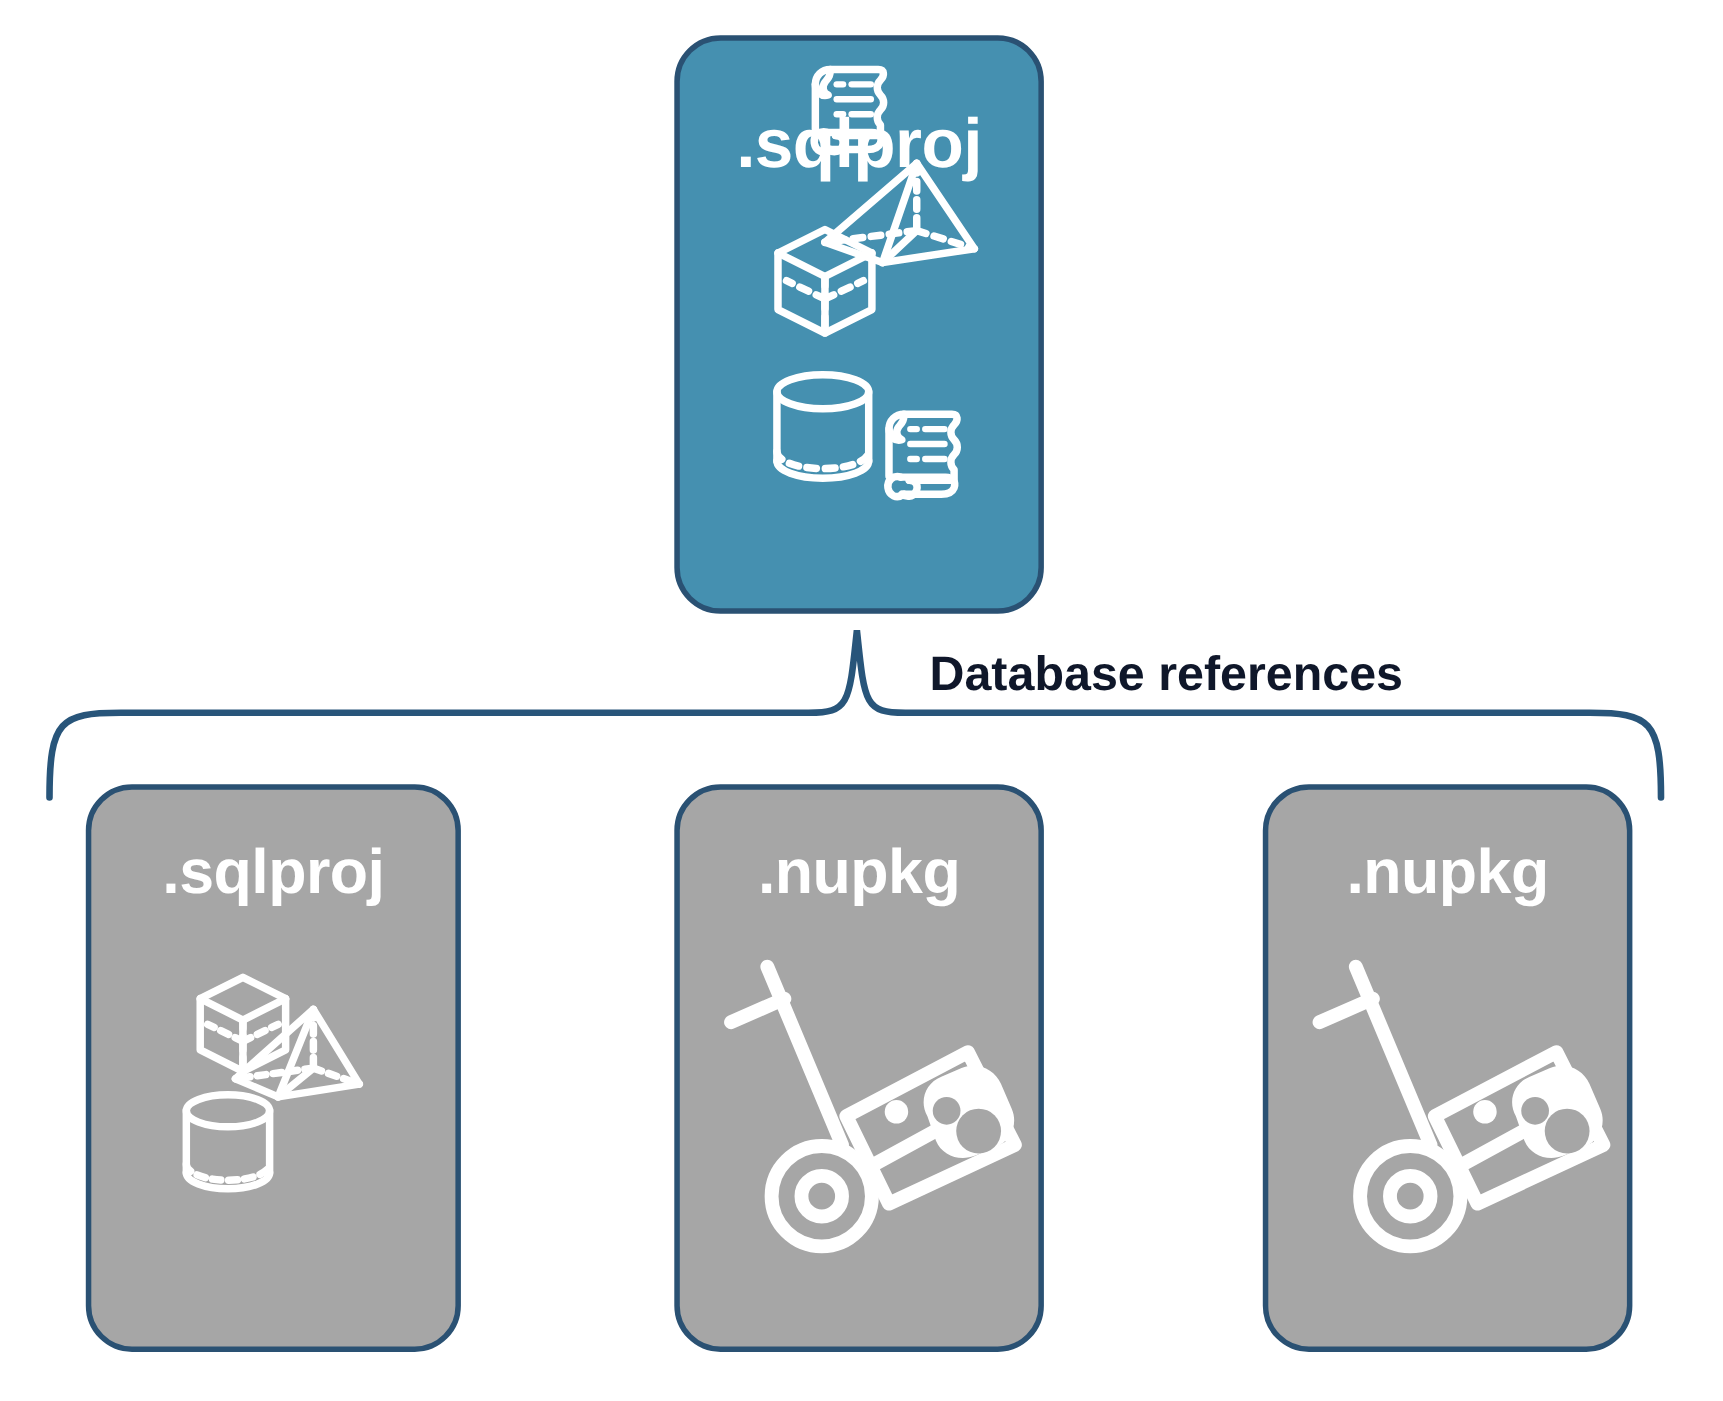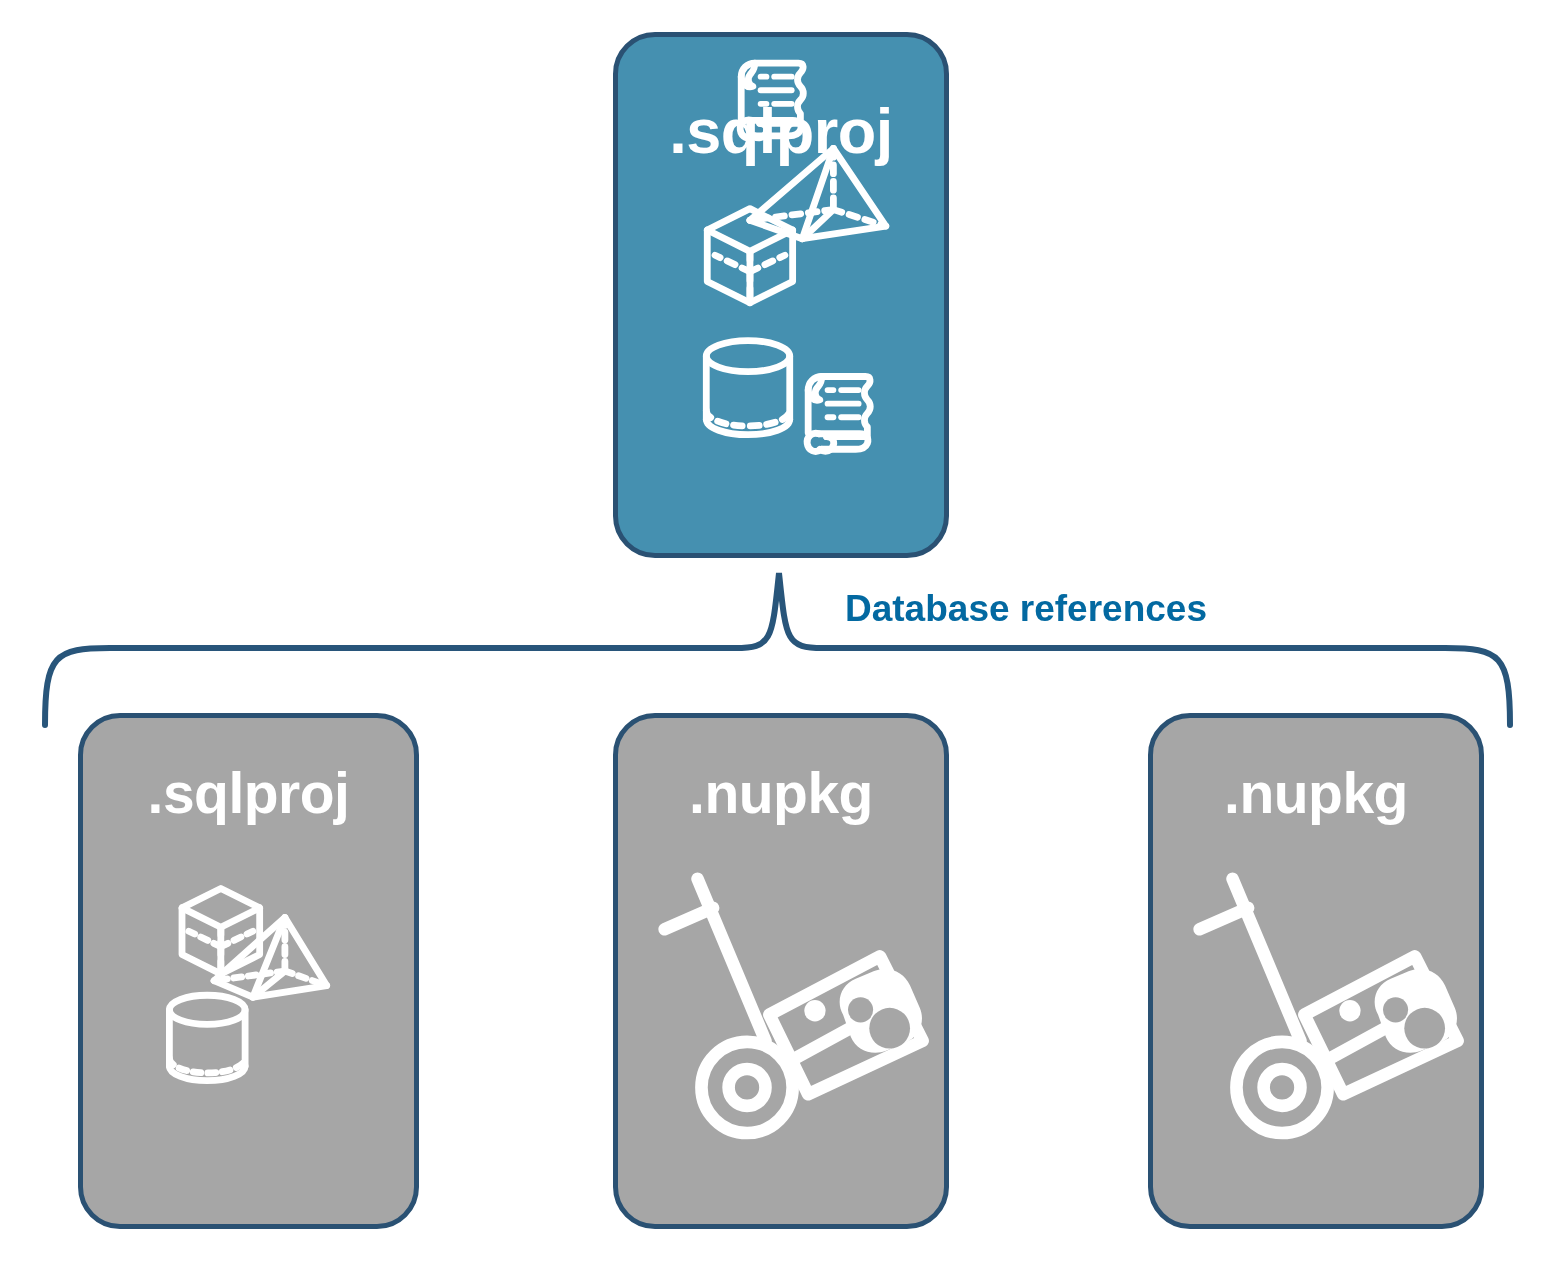--- a/index.html
+++ b/index.html
@@ -54,23 +54,23 @@
   #top-box   { left: 613px; top: 32px;  width: 336px; height: 526px; }
   #top-box .node-title { top: 58px; font-size: 63px; }
 
   #box-sqlproj { left: 78px;  top: 713px; width: 341px; height: 516px; }
   #box-nupkg-1 { left: 613px; top: 713px; width: 336px; height: 516px; }
   #box-nupkg-2 { left: 1148px;top: 713px; width: 336px; height: 516px; }
   .bottom-box .node-title { top: 42px; font-size: 57px; }
 
   .brace-label {
     position: absolute;
-    color: #0369a1;
+    color: #0f172a;
     font-weight: bold;
-    font-size: 37px;
+    font-size: 44px;
     font-family: "Liberation Sans", sans-serif;
     white-space: nowrap;
     user-select: none;
   }
   #db-ref-label { left: 845px; top: 588px; }
 </style>
 </head>
 <body>
 
 <div id="canvas">

